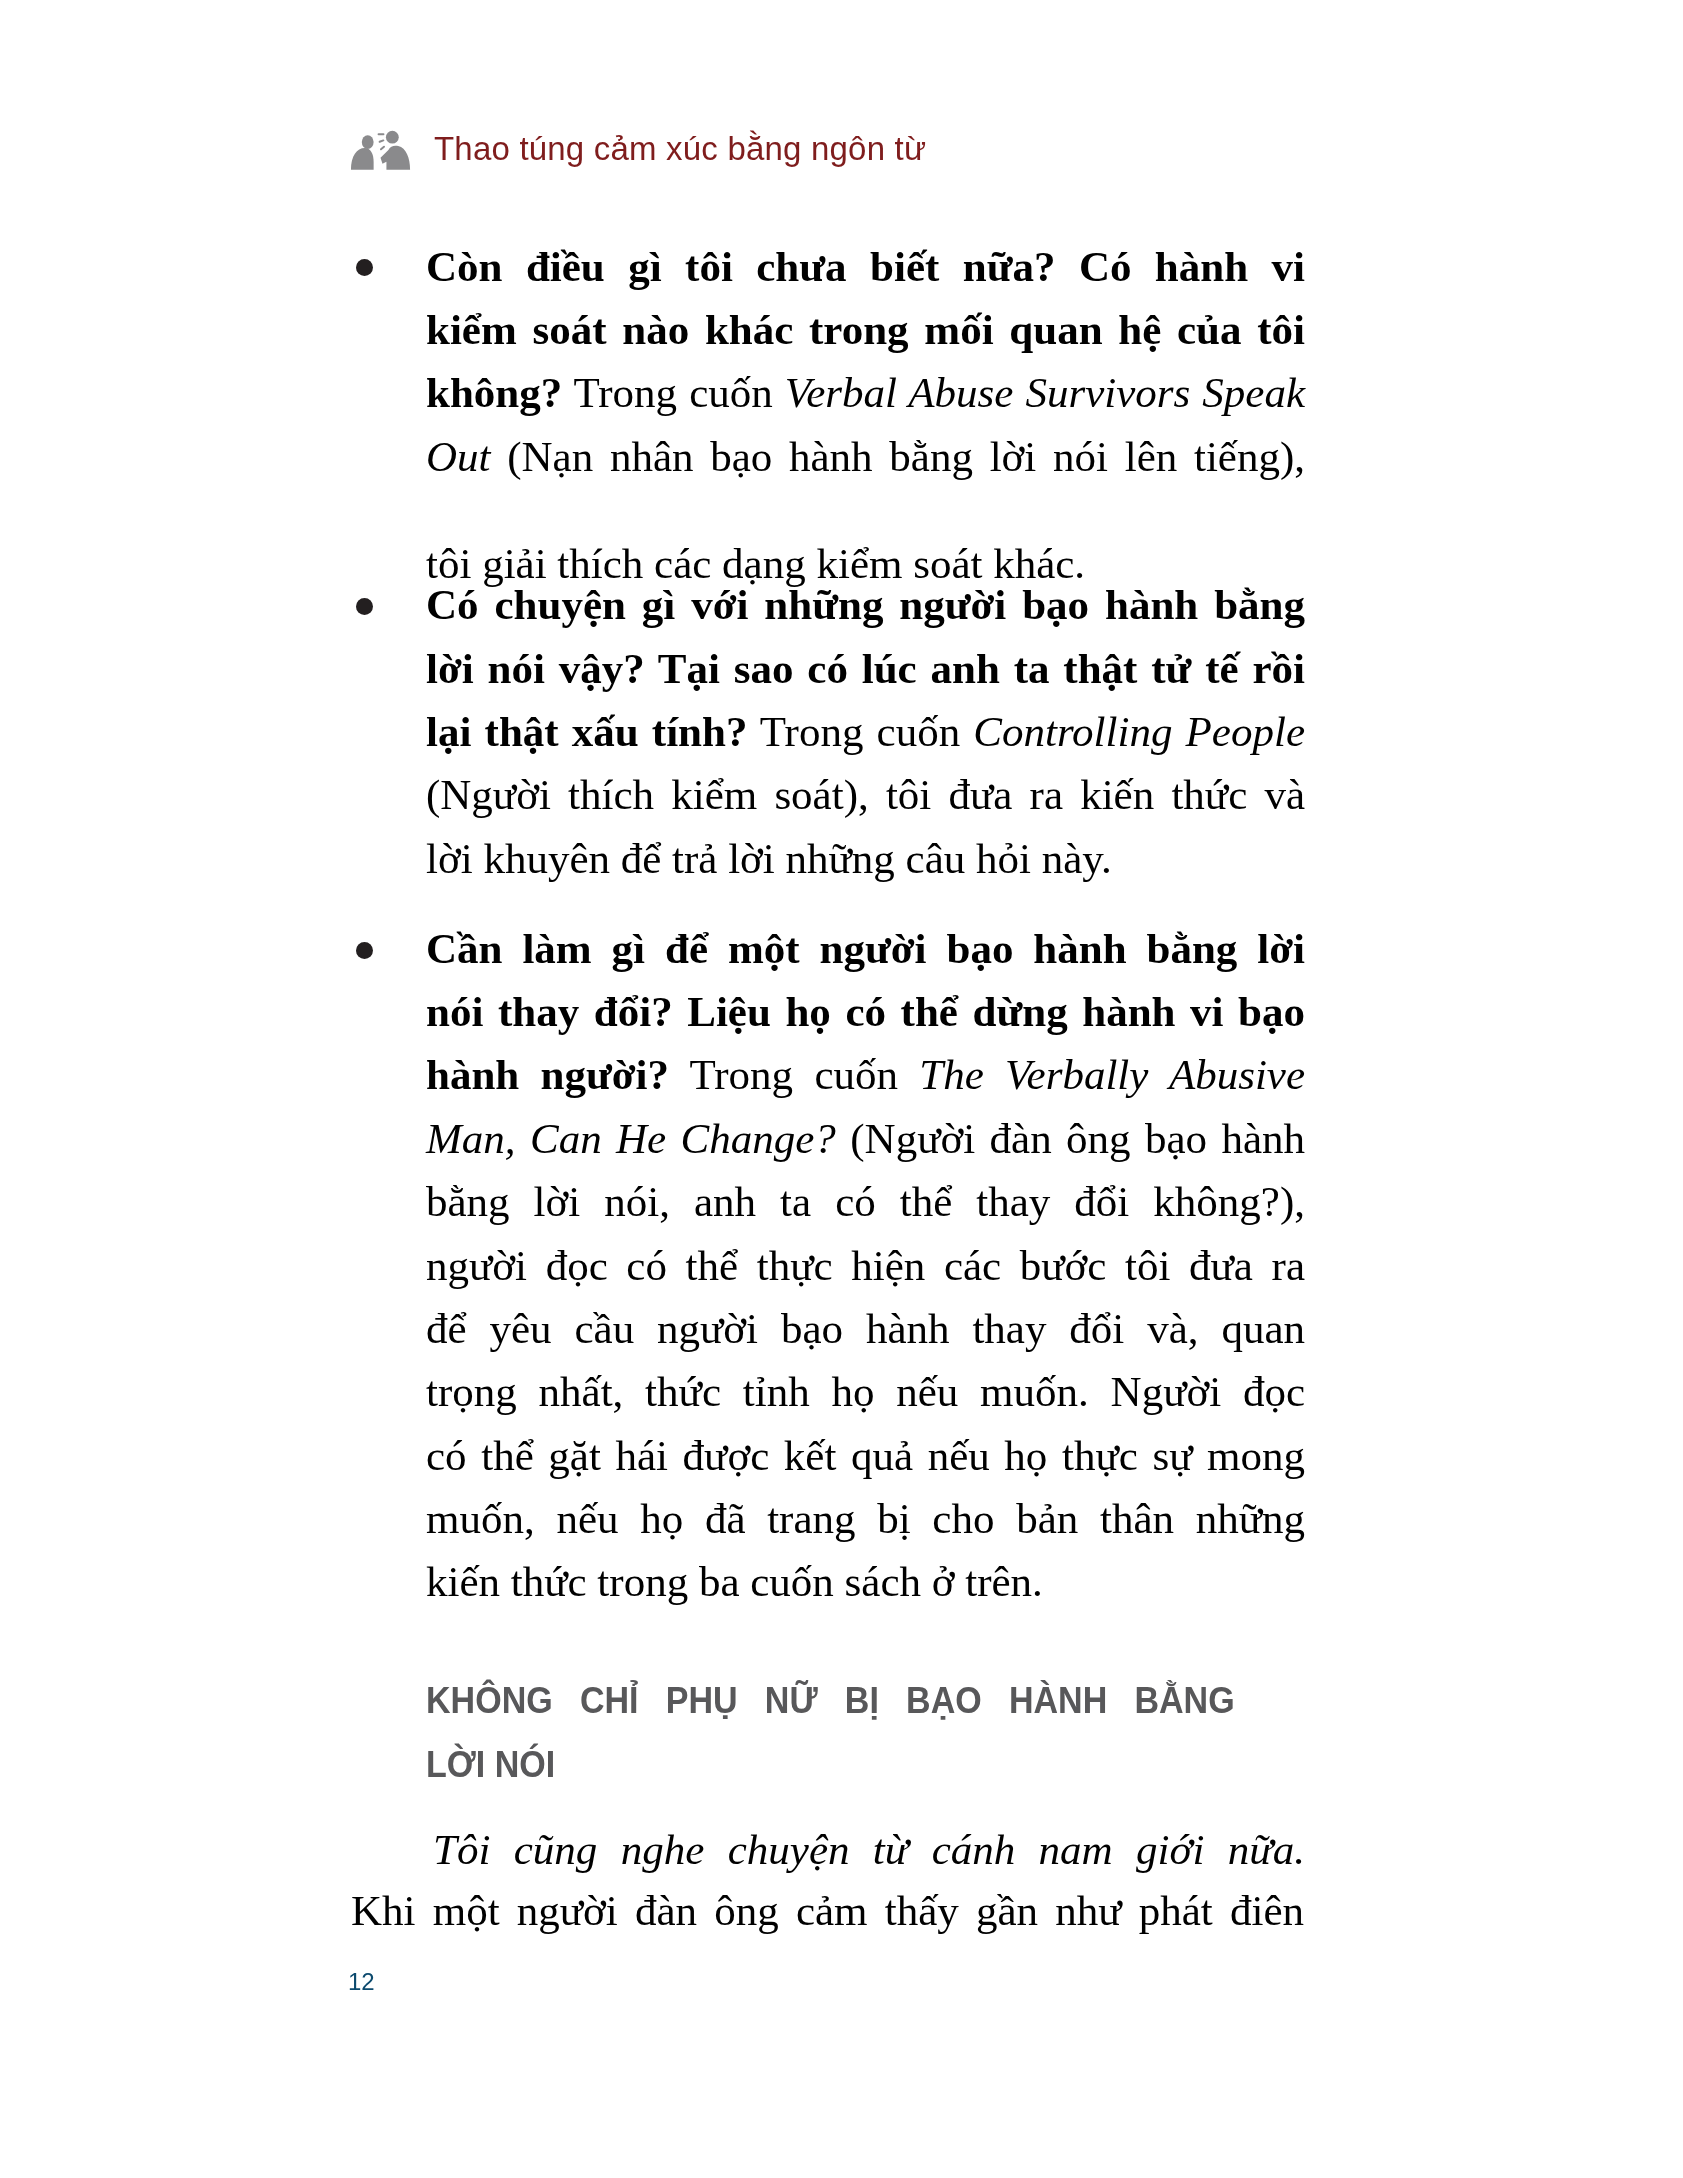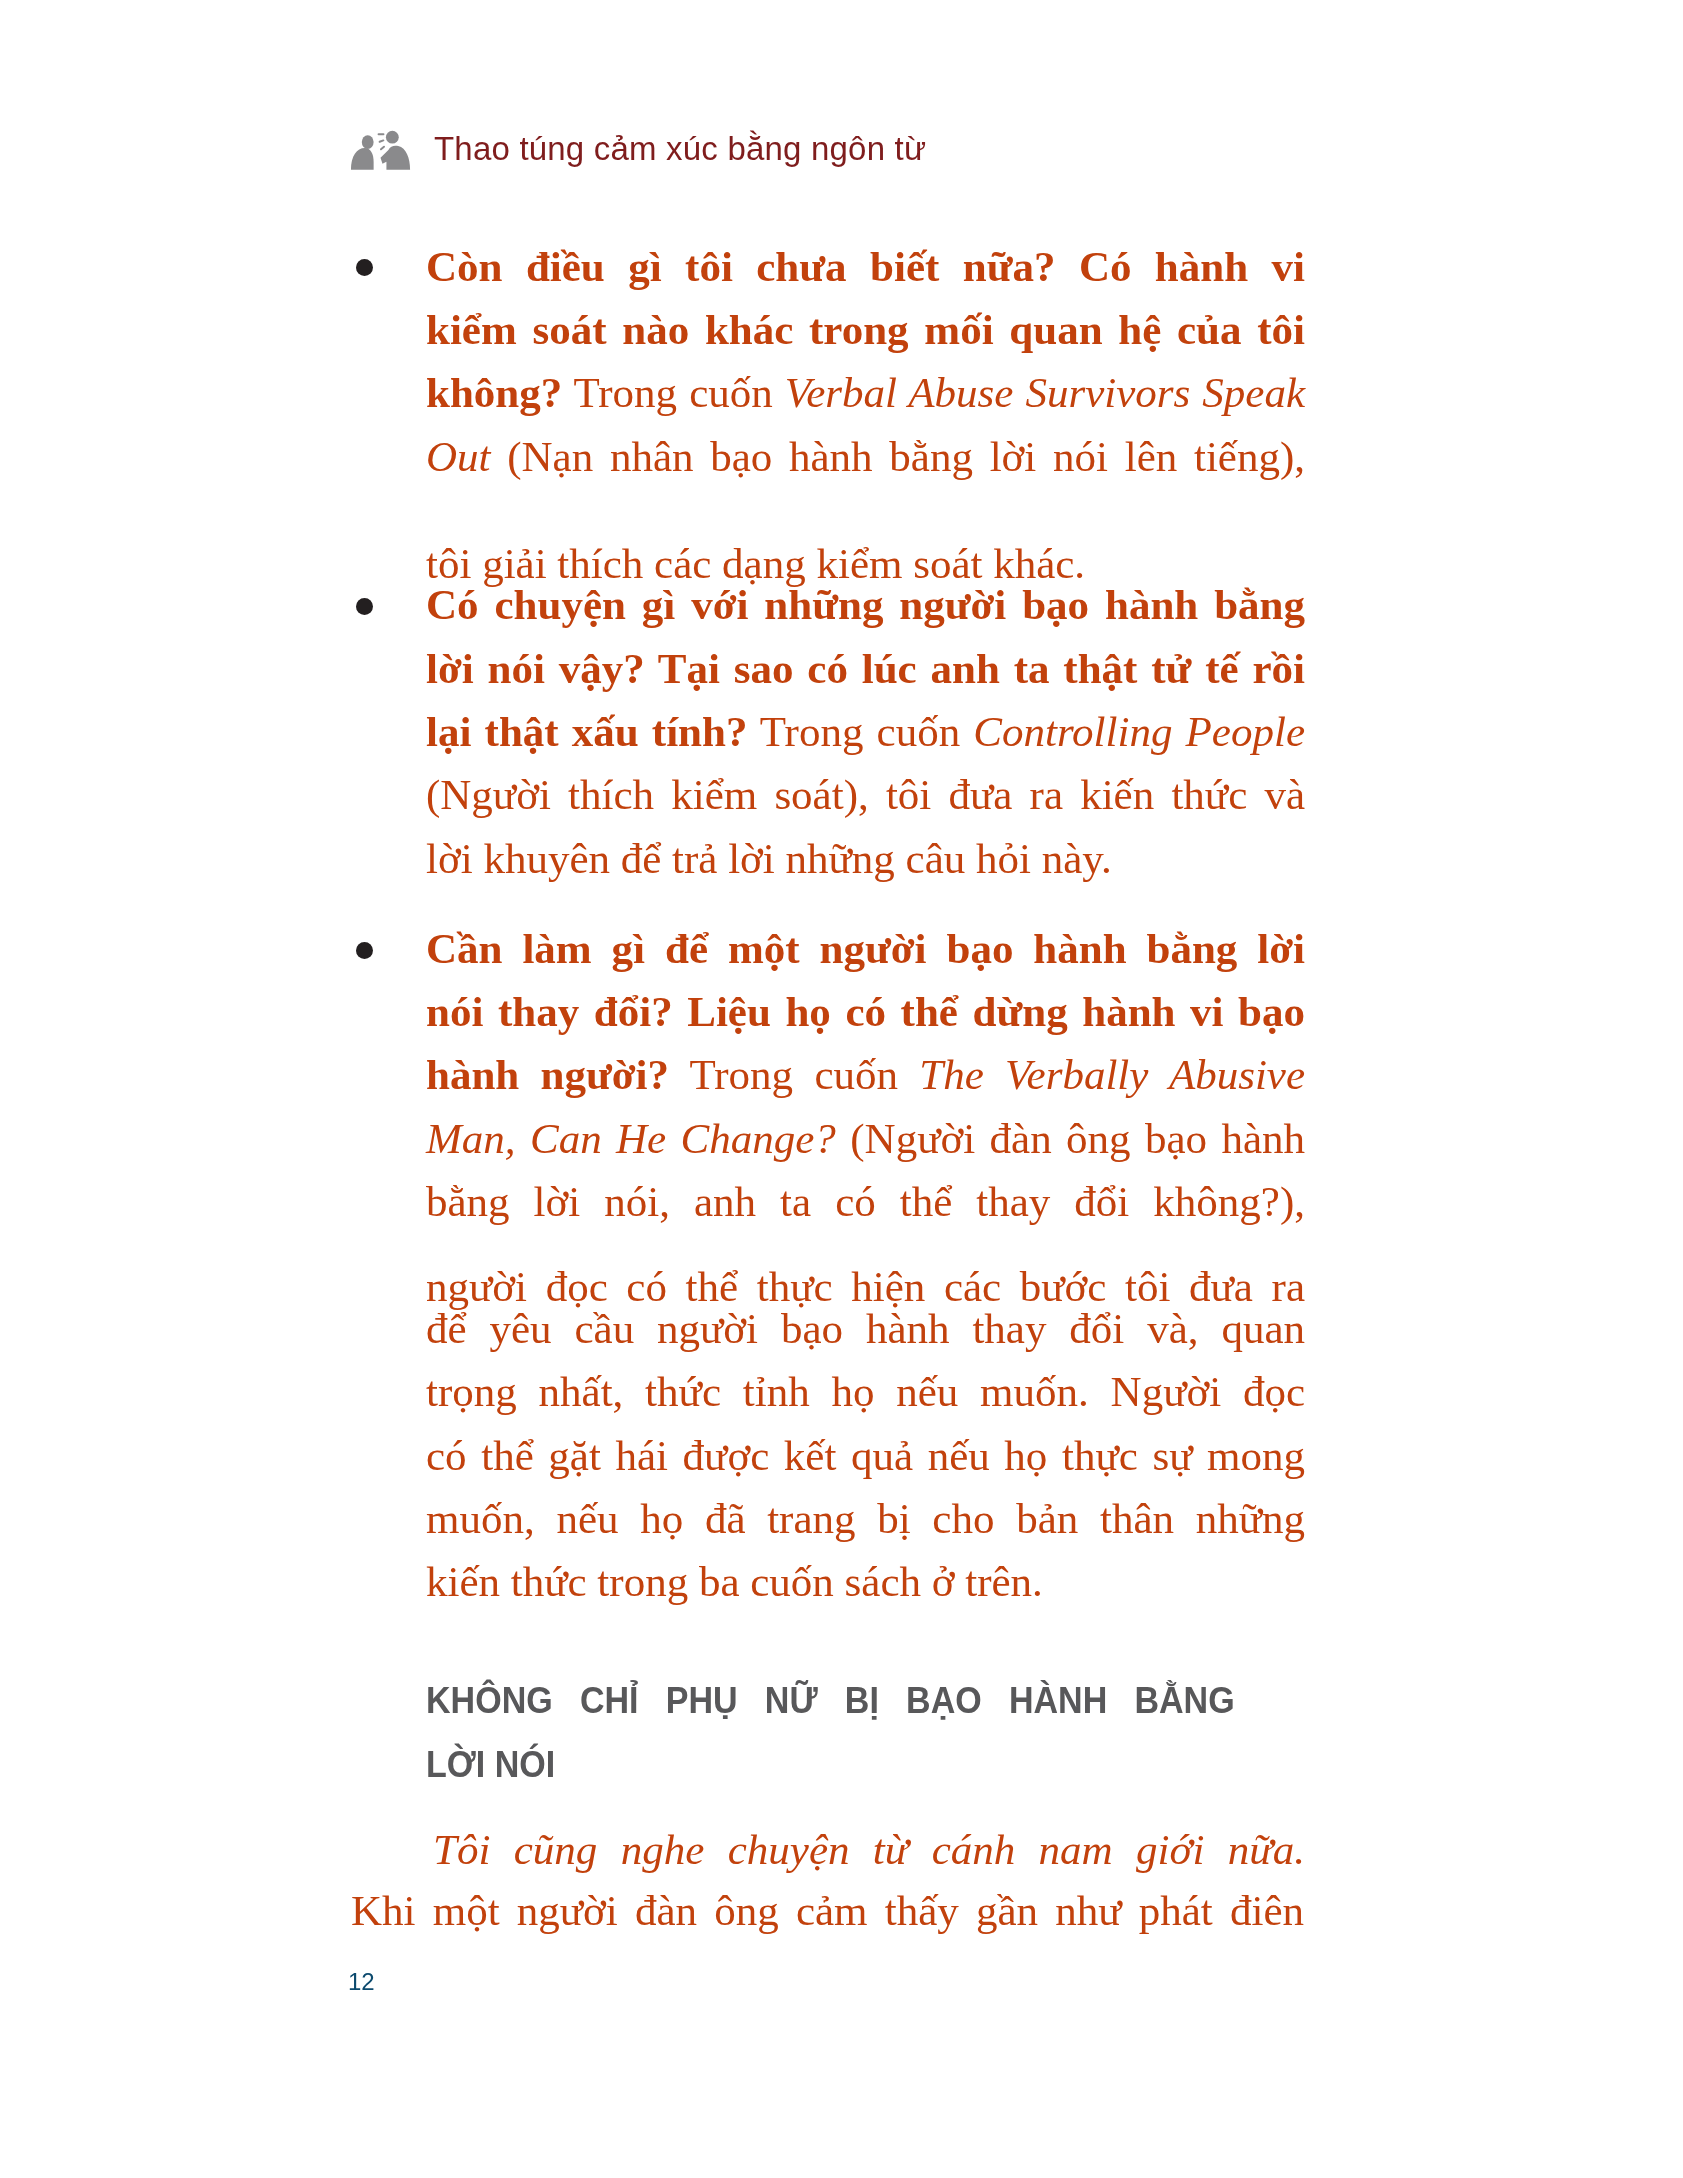--- a/index.html
+++ b/index.html
@@ -3,21 +3,21 @@
 <meta charset="utf-8">
 <style>
   html, body { margin: 0; padding: 0; background: #ffffff; }
   body { width: 1683px; height: 2178px; position: relative; overflow: hidden; }
   .page { position: absolute; left: 0; top: 0; width: 1683px; height: 2178px; background: #fff; }
 
   .running-header { position: absolute; left: 347px; top: 127px; height: 44px; display: flex; align-items: center; }
   .running-header .icon { width: 69px; height: 42px; margin-right: 18px; }
   .running-header .title { font-family: "Liberation Sans", sans-serif; font-size: 33px; color: #7f1d1d; letter-spacing: 0.2px; }
 
-  .line { position: absolute; font-family: "Liberation Serif", serif; font-size: 43px; color: #c2410c;
+  .line { position: absolute; font-family: "Liberation Serif", serif; font-size: 43px; color: #000000;
           white-space: nowrap; text-align: justify; text-align-last: justify; height: 63px; line-height: 63px; }
   .line.last { text-align-last: left; }
   .bullet-col .line { left: 426px; width: 879px; }
   .b { font-weight: bold; }
   .i { font-style: italic; }
 
   .bullet-dot { position: absolute; left: 356px; width: 17px; height: 17px; border-radius: 50%; background: #231f20; }
 
   .heading-line { position: absolute; left: 426px; width: 879px; font-family: "Liberation Sans", sans-serif; font-weight: bold;
                   font-size: 37px; color: #58585a; white-space: nowrap; text-align: justify; text-align-last: justify;
@@ -61,21 +61,21 @@
       <div class="line" style="top: 637px;"><span class="b">lời nói vậy? Tại sao có lúc anh ta thật tử tế rồi</span></div>
       <div class="line" style="top: 700px;"><span class="b">lại thật xấu tính?</span><span> Trong cuốn </span><span class="i">Controlling People</span></div>
       <div class="line" style="top: 763px;"><span>(Người thích kiểm soát), tôi đưa ra kiến thức và</span></div>
       <div class="line last" style="top: 827px;"><span>lời khuyên để trả lời những câu hỏi này.</span></div>
       <div class="bullet-dot" style="top: 942px;"></div>
       <div class="line" style="top: 917px;"><span class="b">Cần làm gì để một người bạo hành bằng lời</span></div>
       <div class="line" style="top: 980px;"><span class="b">nói thay đổi? Liệu họ có thể dừng hành vi bạo</span></div>
       <div class="line" style="top: 1043px;"><span class="b">hành người?</span><span> Trong cuốn </span><span class="i">The Verbally Abusive</span></div>
       <div class="line" style="top: 1107px;"><span class="i">Man, Can He Change?</span><span> (Người đàn ông bạo hành</span></div>
       <div class="line" style="top: 1170px;"><span>bằng lời nói, anh ta có thể thay đổi không?),</span></div>
-      <div class="line" style="top: 1234px; margin-top: 21px;"><span>người đọc có thể thực hiện các bước tôi đưa ra</span></div>
+      <div class="line" style="top: 1234px;"><span>người đọc có thể thực hiện các bước tôi đưa ra</span></div>
       <div class="line" style="top: 1297px;"><span>để yêu cầu người bạo hành thay đổi và, quan</span></div>
       <div class="line" style="top: 1360px;"><span>trọng nhất, thức tỉnh họ nếu muốn. Người đọc</span></div>
       <div class="line" style="top: 1424px;"><span>có thể gặt hái được kết quả nếu họ thực sự mong</span></div>
       <div class="line" style="top: 1487px;"><span>muốn, nếu họ đã trang bị cho bản thân những</span></div>
       <div class="line last" style="top: 1550px;"><span>kiến thức trong ba cuốn sách ở trên.</span></div>
     </div>
 
   <div id="heading">
       <div class="heading-line" style="top: 1671px;">KHÔNG CHỈ PHỤ NỮ BỊ BẠO HÀNH BẰNG</div>
       <div class="heading-line last" style="top: 1735px;">LỜI NÓI</div>

